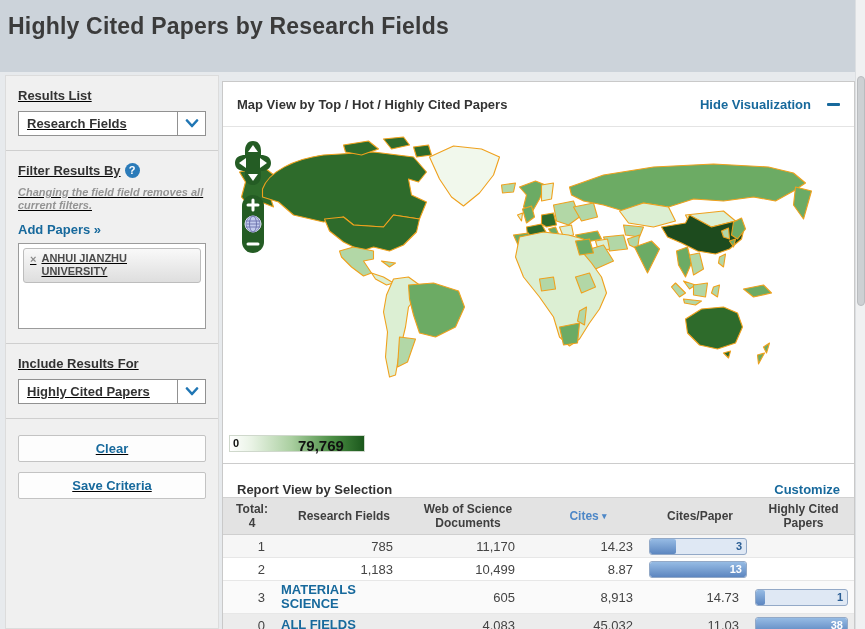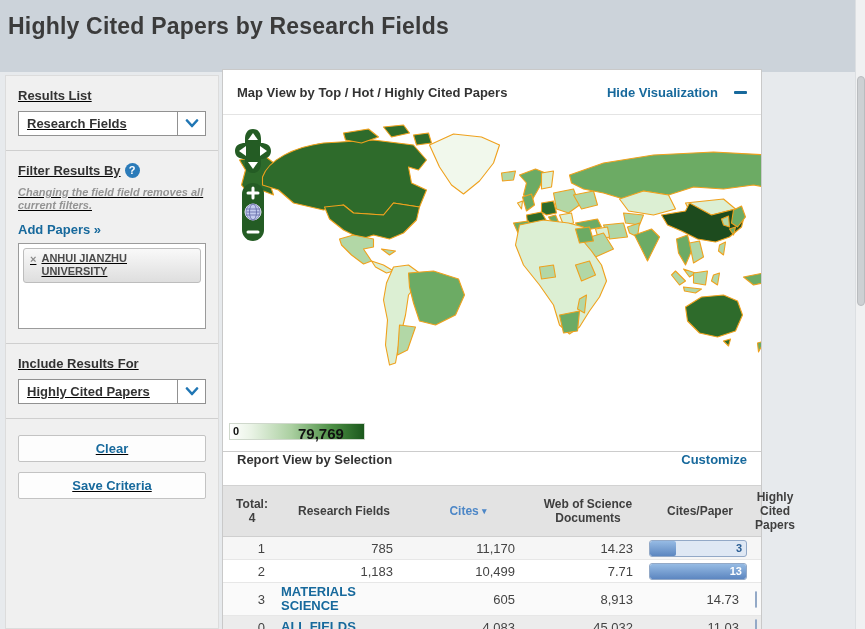--- a/index.html
+++ b/index.html
@@ -22,38 +22,38 @@
   .filter-note { font-size:11px; font-style:italic; font-weight:bold; color:#949494; line-height:13px; margin:6px 0 8px 0; }
   .add-filter { font-size:13px; font-weight:bold; color:var(--c-link,#17699c); text-decoration:none; display:inline-block; margin-bottom:6px; cursor:pointer; }
   .tag-box { background:#fff; border:1px solid #9b9b9b; height:86px; padding:4px; }
   .filter-tag { display:flex; align-items:flex-start; background:linear-gradient(#f9f9f9,#dedede); border:1px solid #bdbdbd; border-radius:3px; padding:3px 6px 4px 6px; cursor:pointer; }
   .filter-tag .x { color:#8a8a8a; font-size:11px; font-weight:bold; margin:1px 5px 0 0; }
   .filter-tag .tag-label { font-size:11px; font-weight:bold; color:#4a4a4a; line-height:13px; width:150px; }
   .btn-row { display:flex; gap:10px; padding-top:16px;flex-direction:column; }
   .side-btn { background:#fdfdfd; border:1px solid #c3c3c3; border-radius:2px; color:var(--c-link,#17699c); font-family:inherit; font-size:13px; font-weight:bold; padding:5px 12px; cursor:pointer; }
 
   
-  .main-panel { position:absolute; left:222px; top:69px; width:540px; bottom:0; background:#fff; border:1px solid #c9c9c9; }
+  .main-panel { position:absolute; left:222px; top:81px; width:633px; bottom:0; background:#fff; border:1px solid #c9c9c9; }
   .panel-head { height:45px; display:flex; align-items:center; justify-content:space-between; padding:0 14px; border-bottom:1px solid #e4e4e4; }
   .panel-title { font-size:13px; font-weight:bold; color:#333; }
   .head-link { display:flex; align-items:center; gap:16px; font-size:13px; font-weight:bold; color:var(--c-link,#17699c); text-decoration:none; cursor:pointer; }
   .minus-glyph { width:13px; height:3px; background:var(--c-link,#17699c); border-radius:1px; }
 
   .map-region { position:relative; height:337px; border-bottom:1px solid #cccccc; background:#fff; overflow:hidden; }
   .map-svg { position:absolute; left:0; top:0; }
   .map-svg path { stroke:var(--map-border,#efa11d); stroke-width:1.1; stroke-linejoin:round; stroke-linecap:round; }
 
   .map-controls { position:absolute; left:10px; top:12px; width:40px; }
   .legend { position:absolute; left:6px; bottom:11px; width:136px; height:17px;
     background:linear-gradient(to right,#ffffff,#e9f3e5 16%,#aacfa0 46%,#4c8f45 76%,#1b581c 100%);
     border:1px solid #cfd8cc; }
   .legend .lg-min { position:absolute; left:3px; top:1px; font-size:11px; font-weight:bold; color:#111; }
   .legend .lg-max { position:absolute; left:68px; top:1px; font-size:15px; font-weight:bold; color:#111; }
 
-  .report-head { height:33px; display:flex; align-items:flex-start; justify-content:space-between; padding:0 14px; }
+  .report-head { height:33px; display:flex; align-items:flex-end; justify-content:space-between; padding:0 14px; }
 
   
   .tbl { width:100%; }
   .tbl-row { display:grid; grid-template-columns:58px 126px 122px 118px 106px 1fr; align-items:center; }
   .tbl-header { background:#e3e3e3; border-top:1px solid #d2d2d2; border-bottom:1px solid #cfcfcf; }
   .tbl-header .hcell { font-size:12px; font-weight:bold; color:#3f3f3f; text-align:center; padding:4px 2px; line-height:14px; }
   .hcell.sortable { color:var(--c-sort_link,#4d87c7); cursor:pointer; }
   .hcell .sort-car { font-size:9px; vertical-align:1px; }
   .tbl-body .tbl-row { border-bottom:1px solid #e7e7e7; min-height:23px; }
   .tbl-body .tbl-row:nth-child(1) { background:#f6f6f6; }
@@ -249,25 +249,25 @@
     <a class="head-link">Customize</a>
   </div>
 
   <div class="tbl">
     <div class="tbl-row tbl-header">
       <div class="hcell">
         <div>Total:</div>
         <div>4</div>
       </div>
       <div class="hcell">Research Fields</div>
+      <div class="hcell">Web of Science Documents</div>
       <div class="hcell sortable">
         <span>Cites</span>
         <span class="sort-car">▾</span>
       </div>
-      <div class="hcell">Web of Science Documents</div>
       <div class="hcell">Cites/Paper</div>
       <div class="hcell">Highly Cited Papers</div>
     </div>
 
     <div class="tbl-body">
       <div class="tbl-row">
         <div class="cell rank">1</div>
         <div class="cell num">785</div>
         <div class="cell num">11,170</div>
         <div class="cell num">14.23</div>
@@ -275,21 +275,21 @@
           <div class="hc-bar">
             <div class="hc-fill" style="width: 27%;"></div>
             <span class="hc-val">3</span>
           </div>
         </div>
       </div>
       <div class="tbl-row">
         <div class="cell rank">2</div>
         <div class="cell num">1,183</div>
         <div class="cell num">10,499</div>
-        <div class="cell num">7.71</div>
+        <div class="cell num">8.87</div>
         <div class="cell hcp-cell">
           <div class="hc-bar full">
             <div class="hc-fill" style="width: 100%;"></div>
             <span class="hc-val">13</span>
           </div>
         </div>
       </div>
       <div class="tbl-row">
         <div class="cell rank">3</div>
         <div class="cell field">MATERIALS SCIENCE</div>

